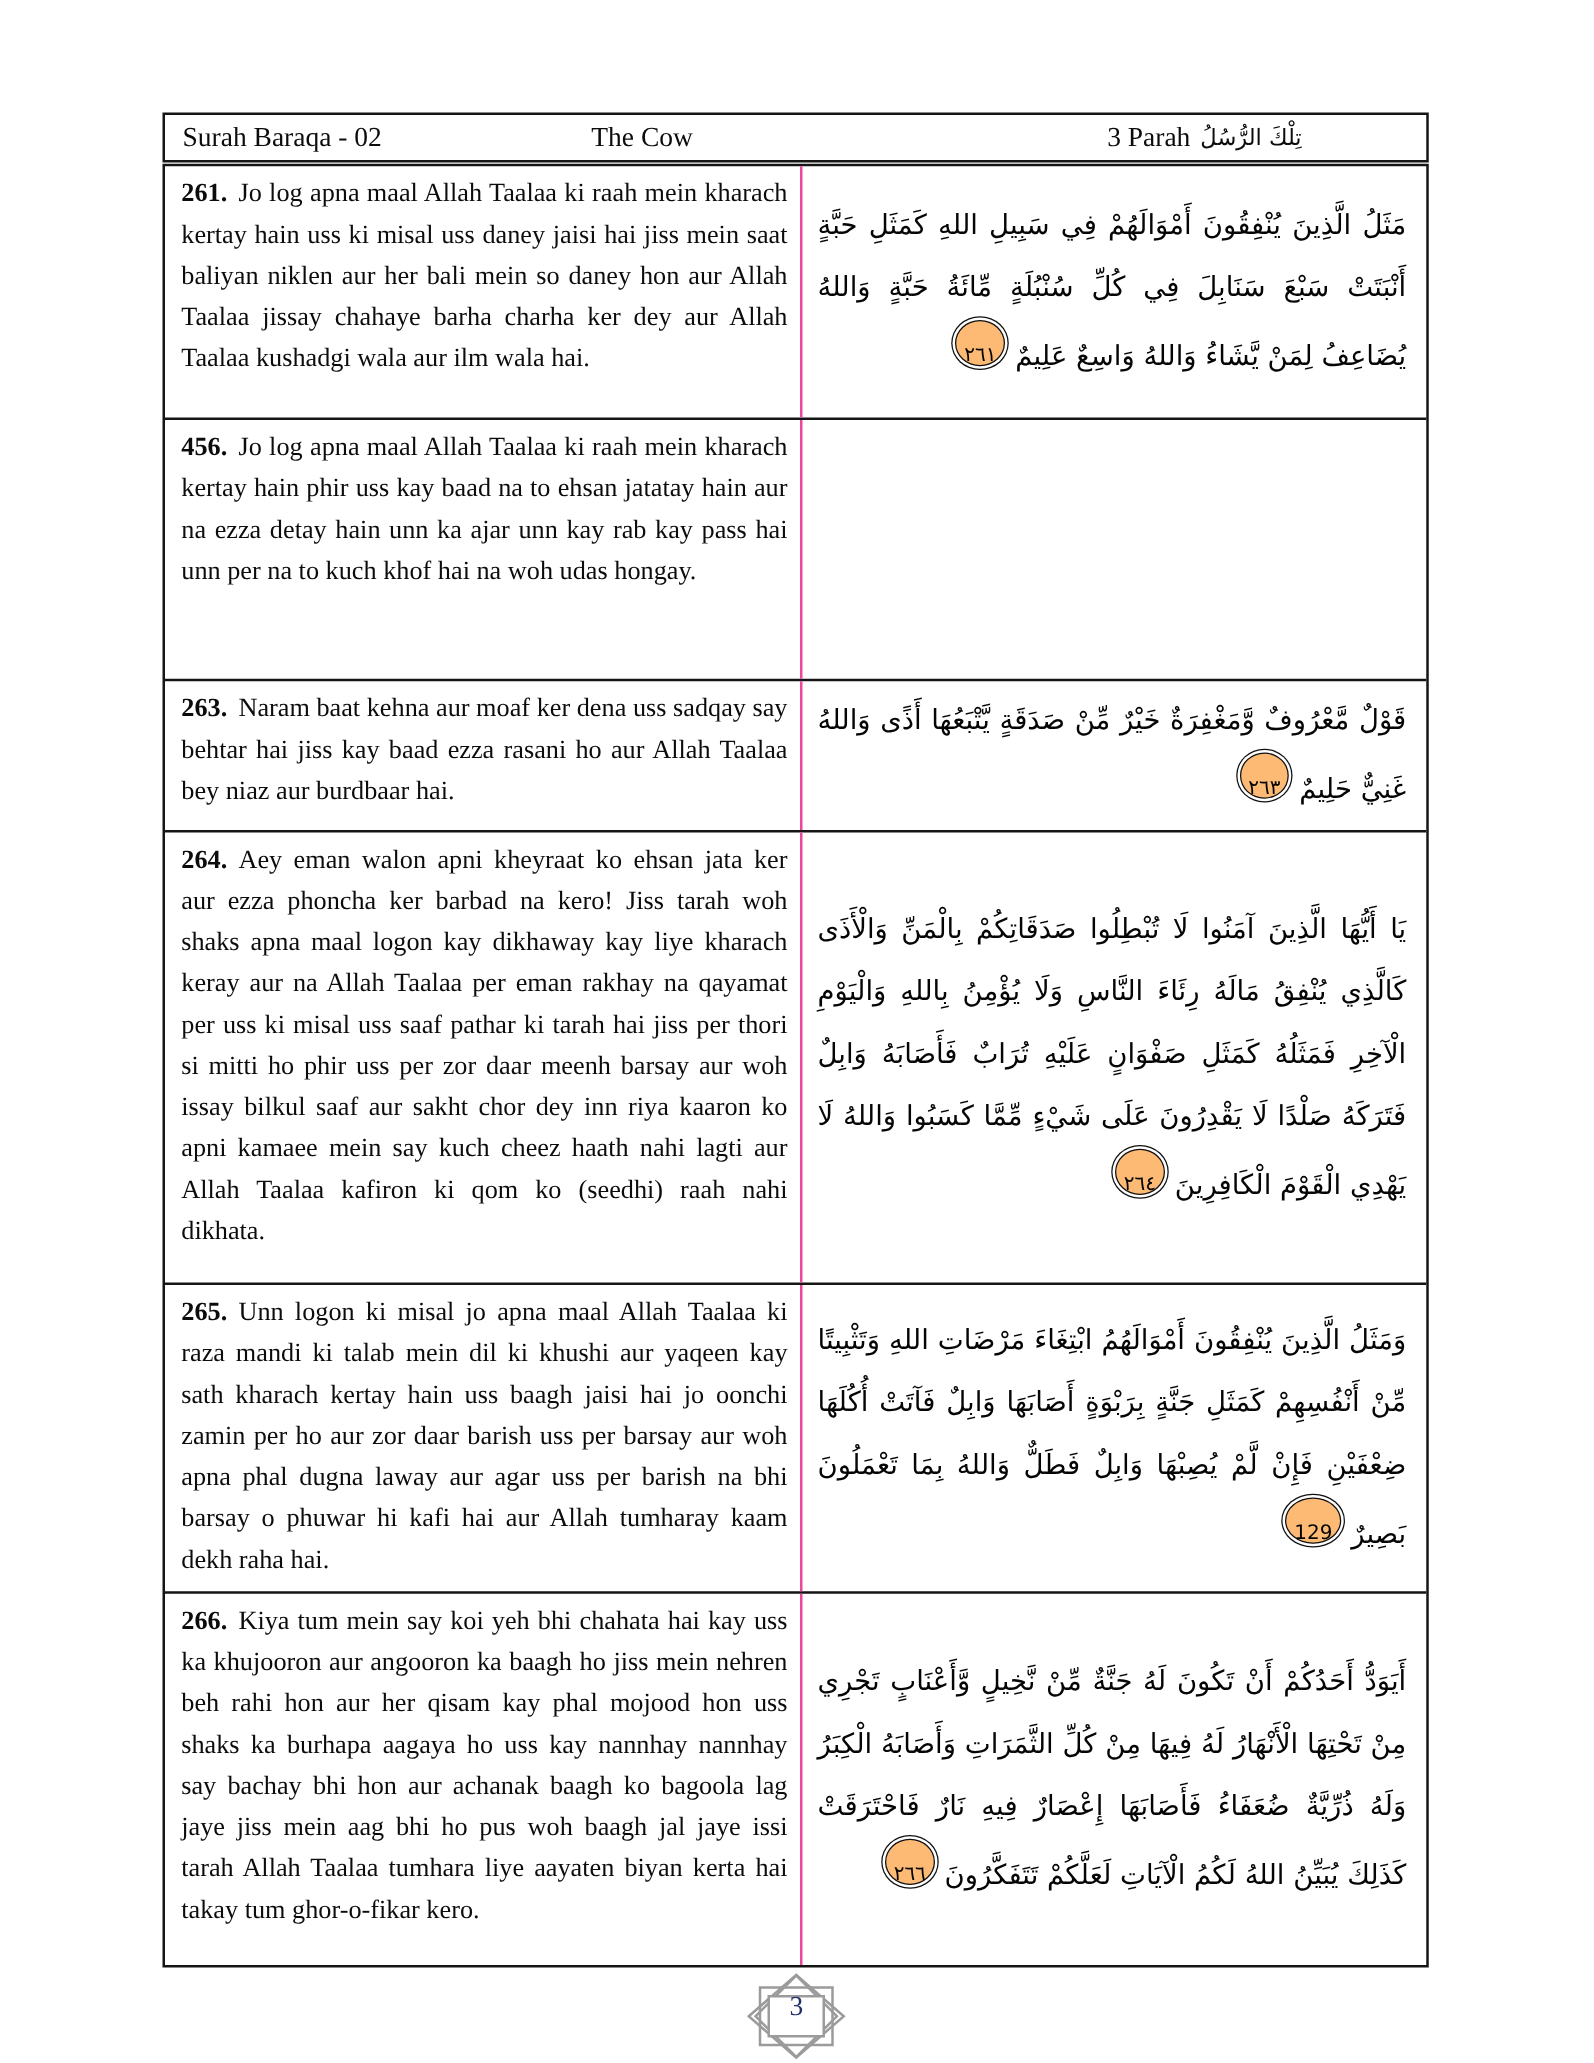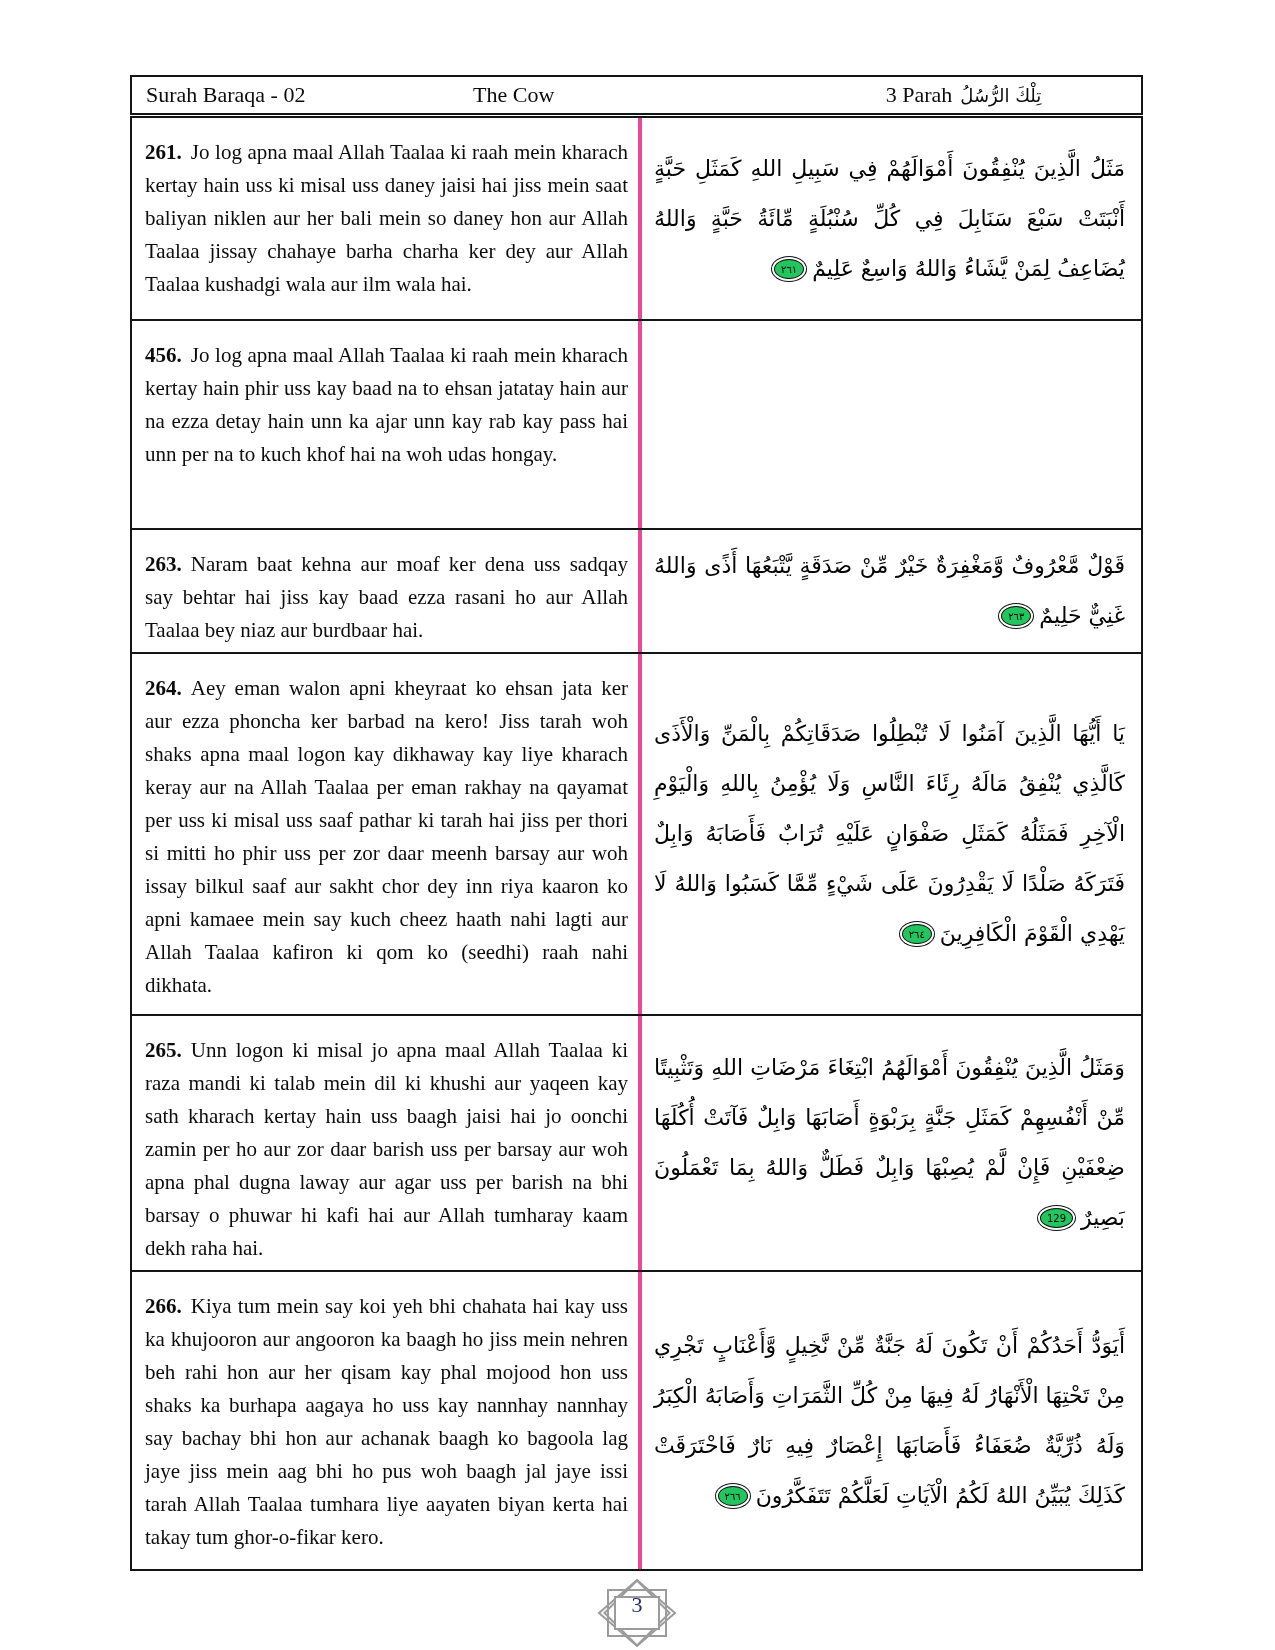--- a/index.html
+++ b/index.html
@@ -1,58 +1,58 @@
 <!DOCTYPE html>
 <html lang="en"><head>
 <meta charset="utf-8">
 <style>
   html,body{margin:0;padding:0;}
   body{
     width:1275px;height:1650px;position:relative;background:#ffffff;
     font-family:"Liberation Serif", serif;color:#0c0c0c;overflow:hidden;
   }
-  .page-frame{position:absolute;left:130px;top:75px;width:1013px;}
+  .page-frame{position:absolute;left:130px;top:90px;width:1013px;}
 
   
   .header-box{
     box-sizing:border-box;width:1013px;height:40px;border:2px solid #151515;
     display:flex;align-items:center;padding:0 14px;font-size:22px;background:#fff;
   }
   .header-box .h-left{flex:1;text-align:left;}
   .header-box .h-center{flex:1;text-align:left;}
   .header-box .h-right{flex:1;text-align:right;display:flex;justify-content:center;align-items:center;gap:8px;}
   .h-right .parah-arabic{font-family:"DejaVu Sans", sans-serif;font-size:18px;direction:rtl;}
 
   
   .main-table{
     box-sizing:border-box;position:absolute;left:0;top:41px;width:1013px;
     border:2px solid #151515;background:#fff;
   }
   .vrow{display:flex;border-top:2px solid #151515;}
   .vrow:first-child{border-top:none;}
   .cell-trans{
-    box-sizing:border-box;width:510px;border-right:4px solid #ec4899;
-    padding:18px 10px 5px 13px;
+    box-sizing:border-box;width:510px;border-right:2px solid #ec4899;
+    padding:5px 10px 5px 13px;
   }
   .trans-p{
     margin:0;font-size:21px;line-height:33px;text-align:justify;
   }
   .trans-p .vnum{font-weight:bold;margin-right:9px;}
   .cell-arabic{
     box-sizing:border-box;flex:1;display:flex;padding:2px 16px 2px 12px;
   }
   .arabic-text{
     margin:auto 0;width:100%;direction:rtl;text-align:justify;
     font-family:"DejaVu Sans", sans-serif;font-size:22px;line-height:50px;color:#050505;
   }
   .ayah-end{
-    display:inline-block;direction:rtl;font-size:10px;line-height:15px;
-    padding:2px 6px 1px 6px;margin:0 8px;border-radius:50%;
+    display:inline-block;direction:rtl;font-size:16px;line-height:15px;
+    padding:19px 6px 1px 6px;margin:0 8px;border-radius:50%;
     border:1px solid #101010;box-shadow:0 0 0 2px #ffffff, 0 0 0 3px #101010;
-    vertical-align:3px;background:#22c55e;
+    vertical-align:3px;background:#fdba74;
   }
 
   
   .r1{min-height:201px;} .r2{min-height:207px;} .r3{min-height:119px;}
   .r4{min-height:360px;} .r5{min-height:245px;} .r6{min-height:297px;}
 
   
   .footer-ornament{position:absolute;left:597px;top:1578px;width:80px;height:70px;}
   .footer-ornament svg{position:absolute;left:0;top:0;}
   .page-num{

